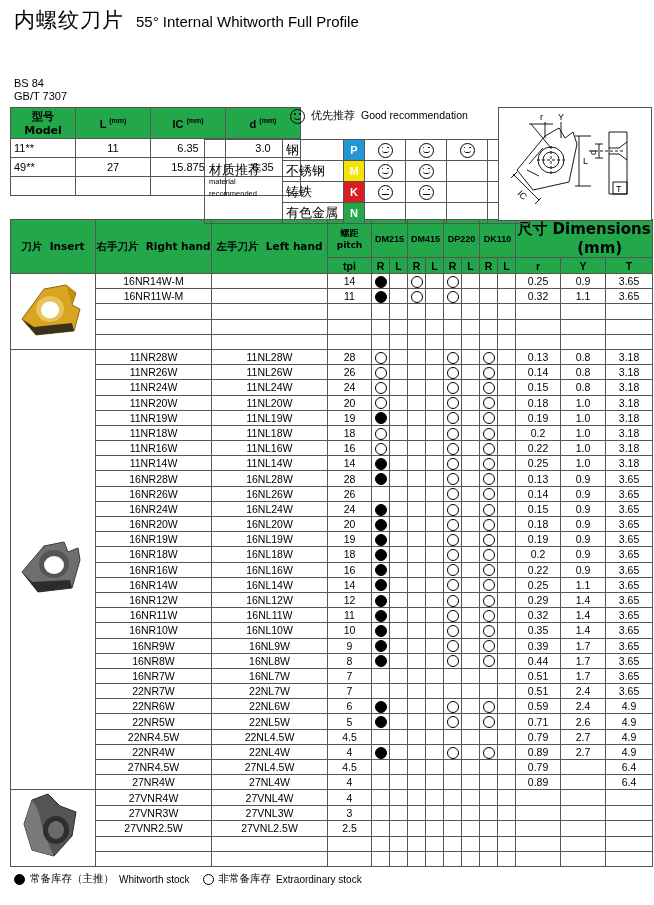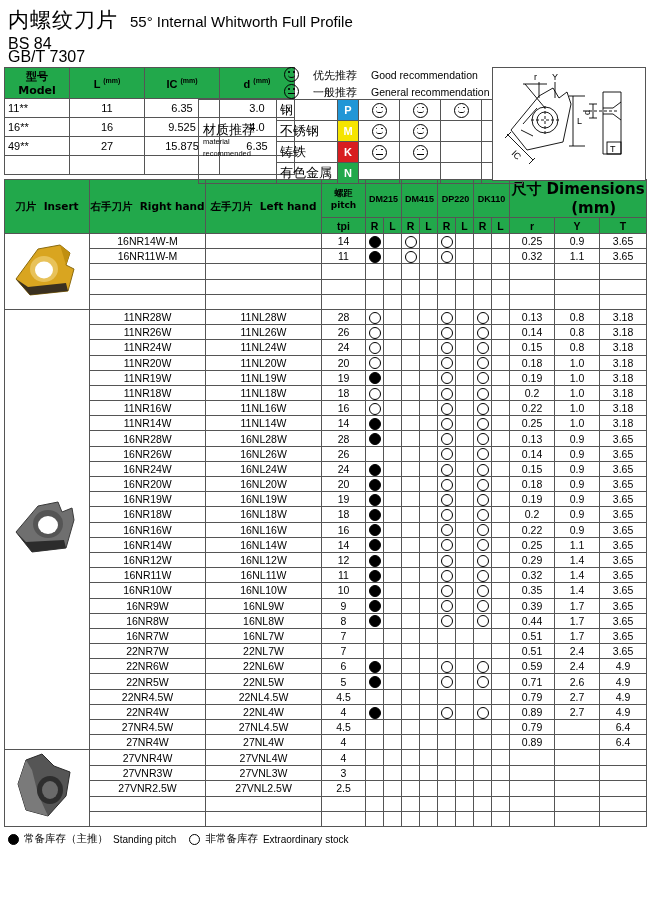--- a/index.html
+++ b/index.html
@@ -1,23 +1,23 @@
 <!DOCTYPE html>
 <html><head>
 <meta charset="utf-8">
 <style>
   html,body{margin:0;padding:0;background:#fff;}
   body{width:654px;height:905px;font-family:"Liberation Sans","DejaVu Sans",sans-serif;color:#000;overflow:hidden;}
-  .page{position:relative;width:654px;height:760px;box-sizing:border-box;padding:0 4px;}
+  .page{position:relative;width:654px;height:760px;box-sizing:border-box;padding:0 10px;}
 
   
   .titlebar{display:flex;align-items:baseline;padding:6px 0 0 4px;}
   .title-cn{font-size:21px;letter-spacing:1px;font-family:"DejaVu Sans",sans-serif;}
   .title-en{font-size:15px;margin-left:12px;}
-  .stdlines{padding:3px 0 4px 4px;font-size:16px;line-height:13px;}
+  .stdlines{padding:3px 0 4px 4px;font-size:11px;line-height:13px;margin-top:40px;}
 
   table{border-collapse:collapse;}
 
   
   .topwrap{position:relative;width:642px;height:112px;text-decoration:underline;}
   .spec{position:absolute;left:0;top:0;border-collapse:collapse;}
   .spec td{border:1px solid #555;height:16px;font-size:11px;text-align:center;}
   .spec td.hd{background:#22a84b;font-weight:bold;color:#000;}
   .spec td.mdl{text-align:left;padding-left:3px;border-radius:6px;}
   .unit{font-size:7px;vertical-align:super;}
@@ -26,21 +26,21 @@
   .mat{position:absolute;left:194px;top:32px;border-collapse:collapse;}
   .mat td{border:1px solid #555;font-size:11px;text-align:center;height:16px;}
   .mat td.matlbl{width:72px;text-align:left;padding-left:4px;line-height:12px;}
   .matlbl .cn{font-size:13px;font-family:"DejaVu Sans",sans-serif;}
   .matlbl .en{font-size:7.5px;display:block;}
   .mat td.mname{width:56px;text-align:left;padding-left:3px;font-size:13px;font-family:"DejaVu Sans",sans-serif;}
   .mat td.gcode{width:18px;font-weight:bold;font-size:11px;color:#fff;}
   .mat td.cell{width:38px;}
 
   .legend{position:absolute;left:280px;top:0px;font-size:10.5px;line-height:17px;}
-  .legend .row{display:flex;align-items:flex-start;gap:14px;}
+  .legend .row{display:flex;align-items:flex-end;gap:6px;}
   .legend .cn{font-family:"DejaVu Sans",sans-serif;font-size:11px;}
 
   .drawbox{position:absolute;right:0;top:0;width:152px;height:112px;border:1px solid #555;background:#fff;}
 
   
   .sm{display:inline-block;width:13px;height:13px;border:1.3px solid #000;border-radius:50%;position:relative;vertical-align:middle;}
   .sm i{position:absolute;width:1.6px;height:1.6px;background:#000;border-radius:50%;top:3px;}
   .sm i.l{left:3px;} .sm i.r{right:3px;}
   .sm b{position:absolute;left:3px;right:3px;bottom:3.2px;height:2.6px;border-bottom:1.3px solid #000;border-radius:0 0 7px 7px;}
   .sm.neutral b{bottom:3.6px;height:0;border-bottom:1.3px solid #000;border-radius:0;}
@@ -85,26 +85,20 @@
             <td class="hd" style="width:72px">IC <span class="unit">(mm)</span></td>
             <td class="hd" style="width:72px">d <span class="unit">(mm)</span></td>
           </tr>
           <tr>
             <td class="mdl">11**</td>
             <td>11</td>
             <td>6.35</td>
             <td>3.0</td>
           </tr>
           <tr>
-            <td class="mdl">16**</td>
-            <td>16</td>
-            <td>9.525</td>
-            <td>4.0</td>
-          </tr>
-          <tr>
             <td class="mdl">49**</td>
             <td>27</td>
             <td>15.875</td>
             <td>6.35</td>
           </tr>
           <tr>
             <td class="mdl"></td>
             <td></td>
             <td></td>
             <td></td>
@@ -114,29 +108,20 @@
 
     <div class="legend">
       <div class="row">
         <span class="sm">
             <i class="l"></i>
             <i class="r"></i>
             <b></b>
           </span>
         <span class="cn">优先推荐</span>
         <span>Good recommendation</span>
-      </div>
-      <div class="row">
-        <span class="sm neutral">
-            <i class="l"></i>
-            <i class="r"></i>
-            <b></b>
-          </span>
-        <span class="cn">一般推荐</span>
-        <span>General recommendation</span>
       </div>
     </div>
 
     <table class="mat">
         <tbody id="mat-body">
           <tr>
             <td class="matlbl" rowspan="4"><span class="cn">材质推荐</span><span class="en">material recommended</span></td>
             <td class="mname">钢</td>
             <td class="gcode" style="background:#2196d6">P</td>
             <td class="cell"><span class="sm"><i class="l"></i><i class="r"></i><b></b></span></td>
@@ -905,18 +890,18 @@
           <td></td>
           <td></td>
           <td></td>
         </tr>
       </tbody>
   </table>
 
   <div class="foot">
     <span class="fdot" style="background:#000"></span>
     <span class="cn">常备库存（主推）</span>
-    <span>Standing pitch</span>
+    <span>Whitworth stock</span>
     <span class="fdot" style="background:#fff;margin-left:8px"></span>
     <span class="cn">非常备库存</span>
     <span>Extraordinary stock</span>
   </div>
 </div>
 
 </body></html>

